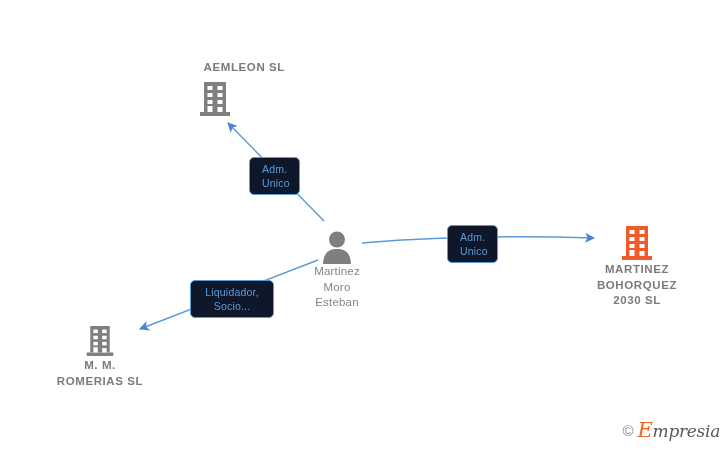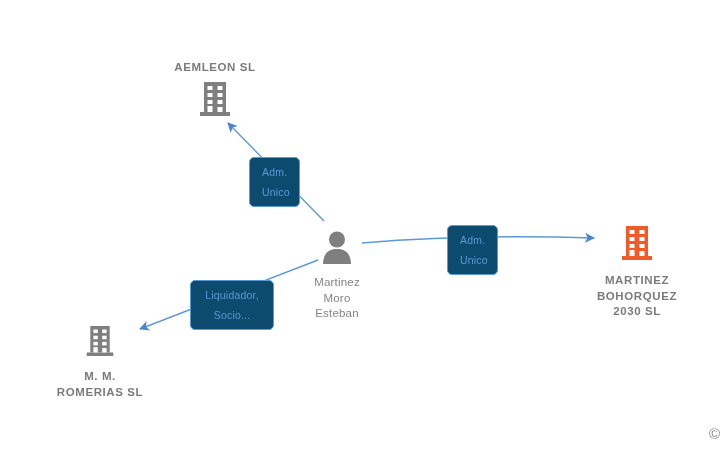--- a/index.html
+++ b/index.html
@@ -28,48 +28,49 @@
     position: absolute;
     text-align: center;
     user-select: none;
   }
   .node-icon {
     display: block;
     margin: 0 auto;
   }
   .node-label {
     display: block;
-    margin-top: 11px;
+    margin-top: 0;
     font-size: 11.5px;
     line-height: 15.5px;
     color: #808080;
     white-space: pre-line;
     letter-spacing: 0.6px;
   }
   .node-label.bold {
     font-weight: bold;
     color: #7b7b7b;
   }
   .node-label.top {
     margin-top: 0;
     margin-bottom: 4px;
+    text-align: right;
   }
   .node-label.person {
     letter-spacing: 0.2px;
     color: #848484;
   }
   .edge-label {
     position: absolute;
     box-sizing: border-box;
     border: 1px solid #5b9bd5;
     border-radius: 5px;
-    background: #0c4a6e;
+    background: #0f172a;
     color: #5b9bd5;
     font-size: 10.5px;
-    line-height: 20px;
+    line-height: 14px;
     text-align: center;
     padding: 4px 12px;
     white-space: pre-line;
     letter-spacing: 0.2px;
   }
   #watermark {
     position: absolute;
     right: 8px;
     bottom: 8px;
     display: flex;
@@ -187,15 +188,16 @@
 Unico</div>
 
   <div class="edge-label" style="left:447px; top:225px; width:51px;">Adm.
 Unico</div>
 
   <div class="edge-label" style="left:190px; top:280px; width:84px;">Liquidador,
 Socio...</div>
 
   <div id="watermark">
     <span class="wm-c">©</span>
+    <span class="wm-text"><span class="wm-e">E</span><span>mpresia</span></span>
   </div>
 
 </div>
 
 </body></html>

